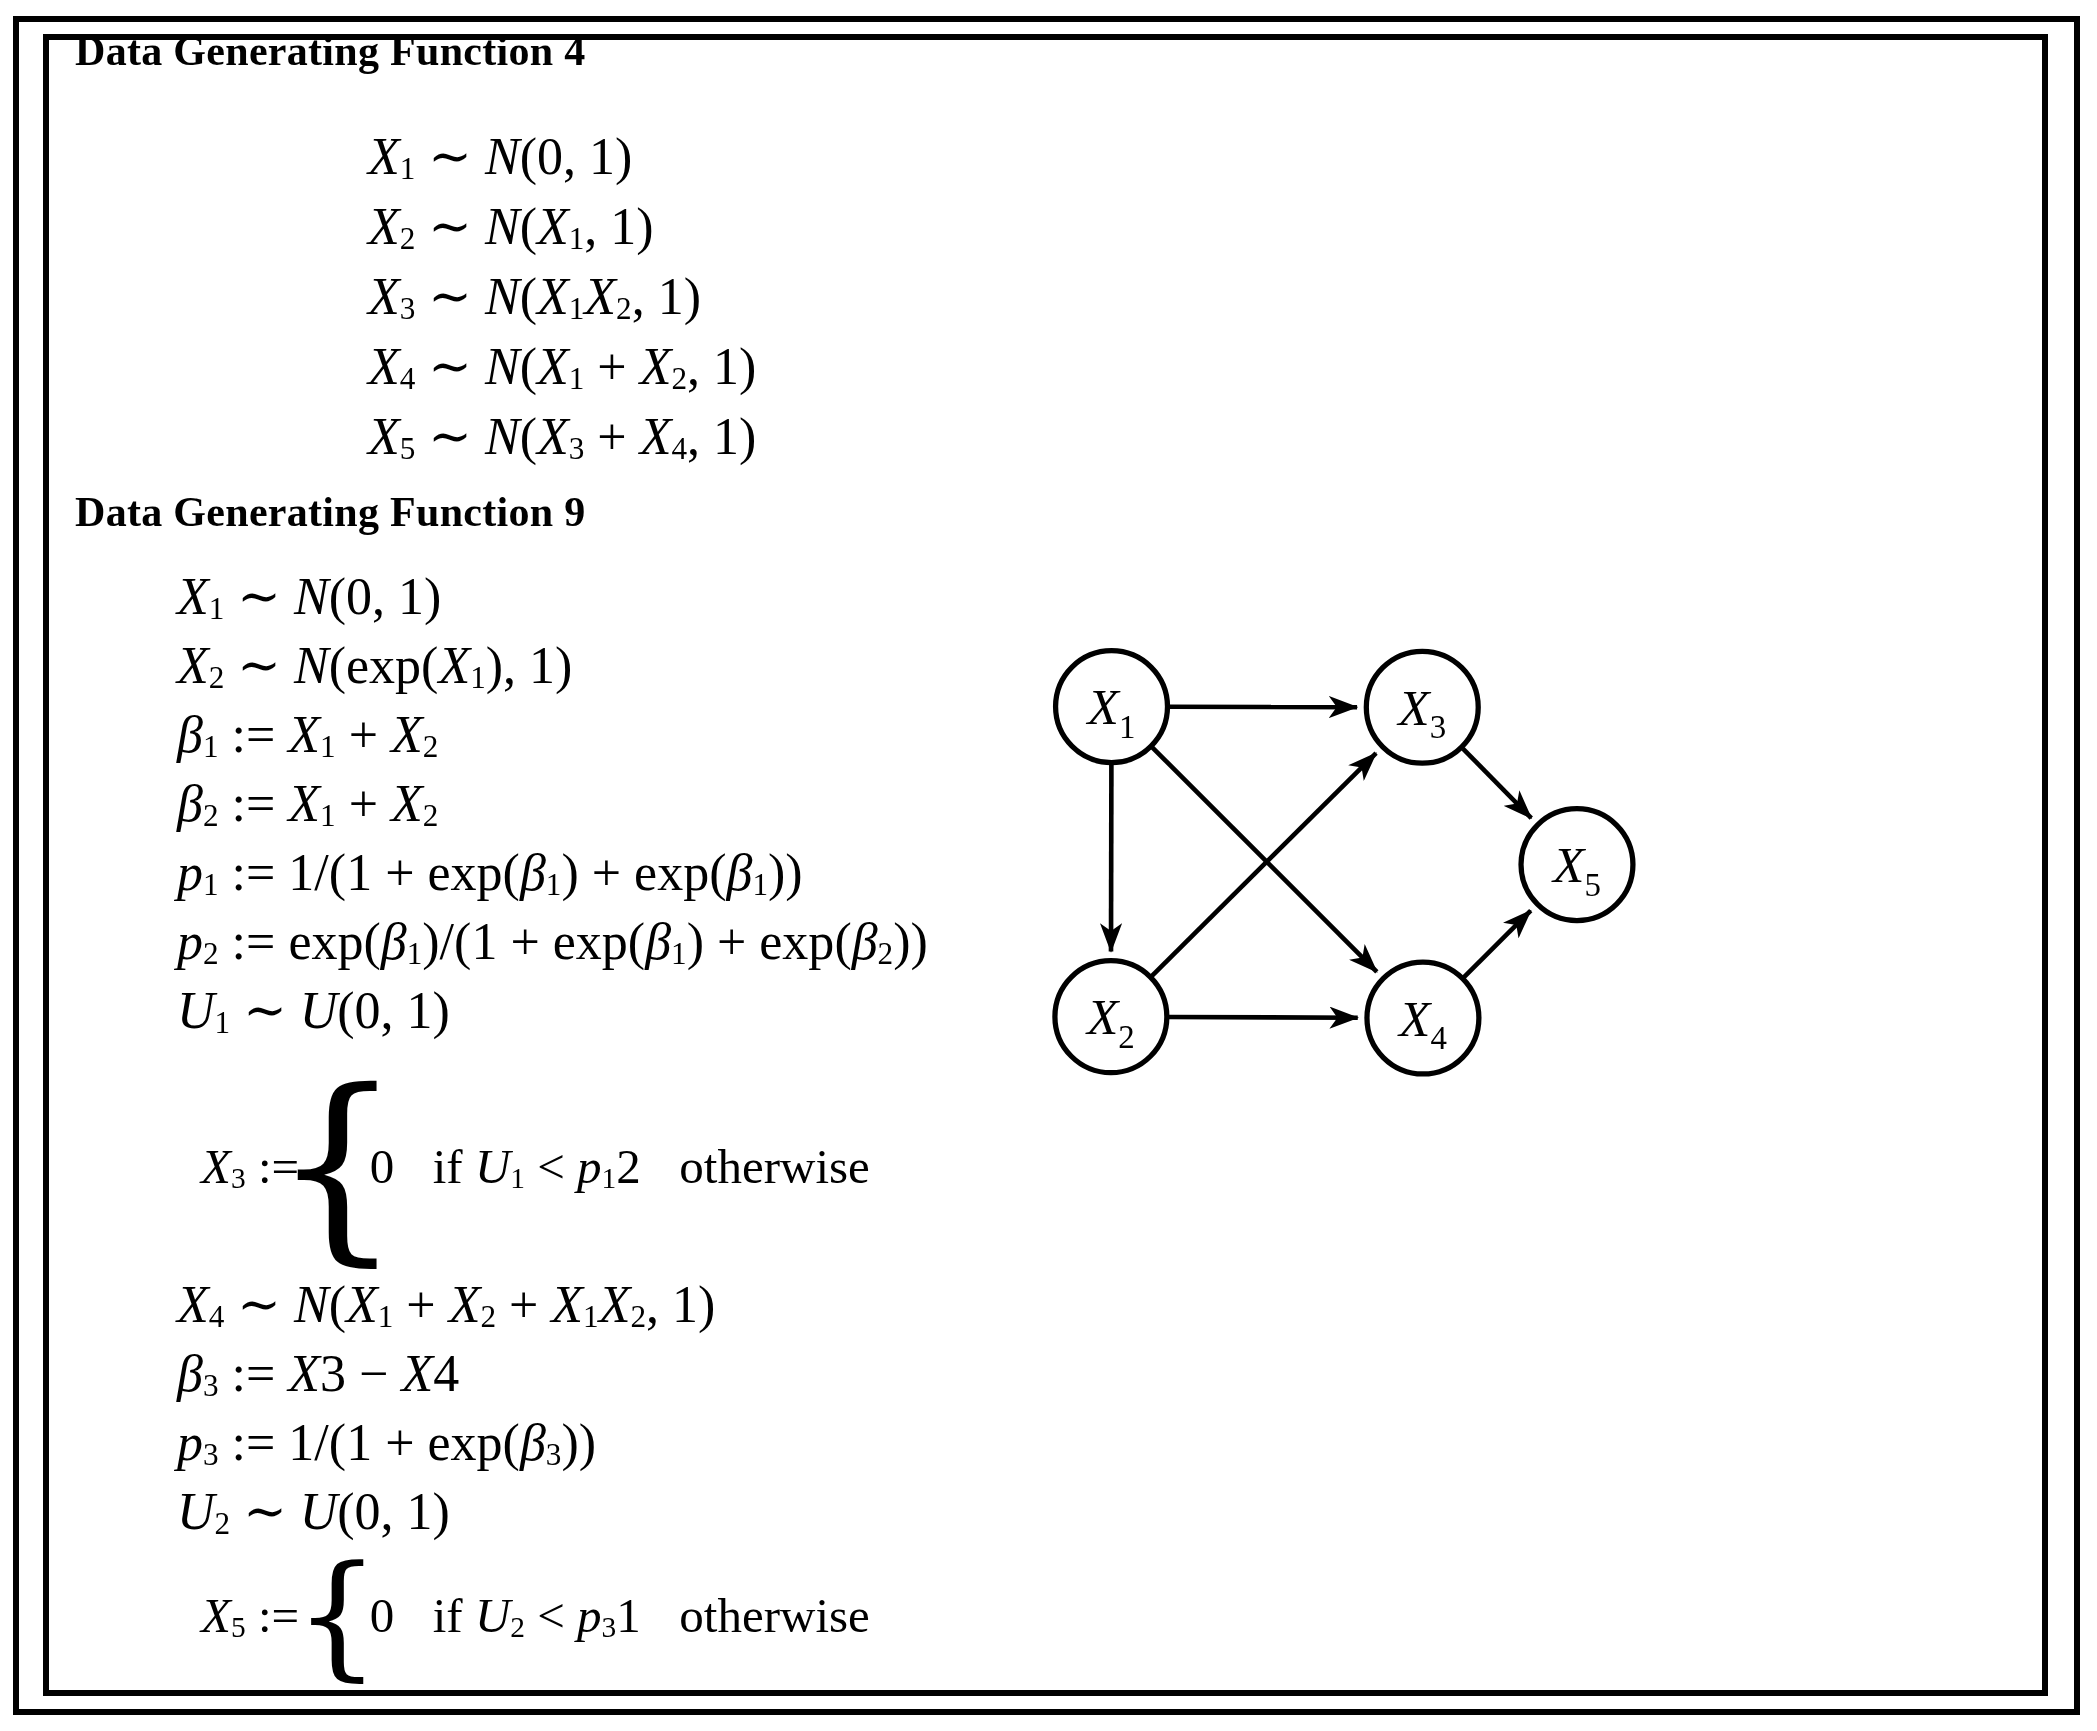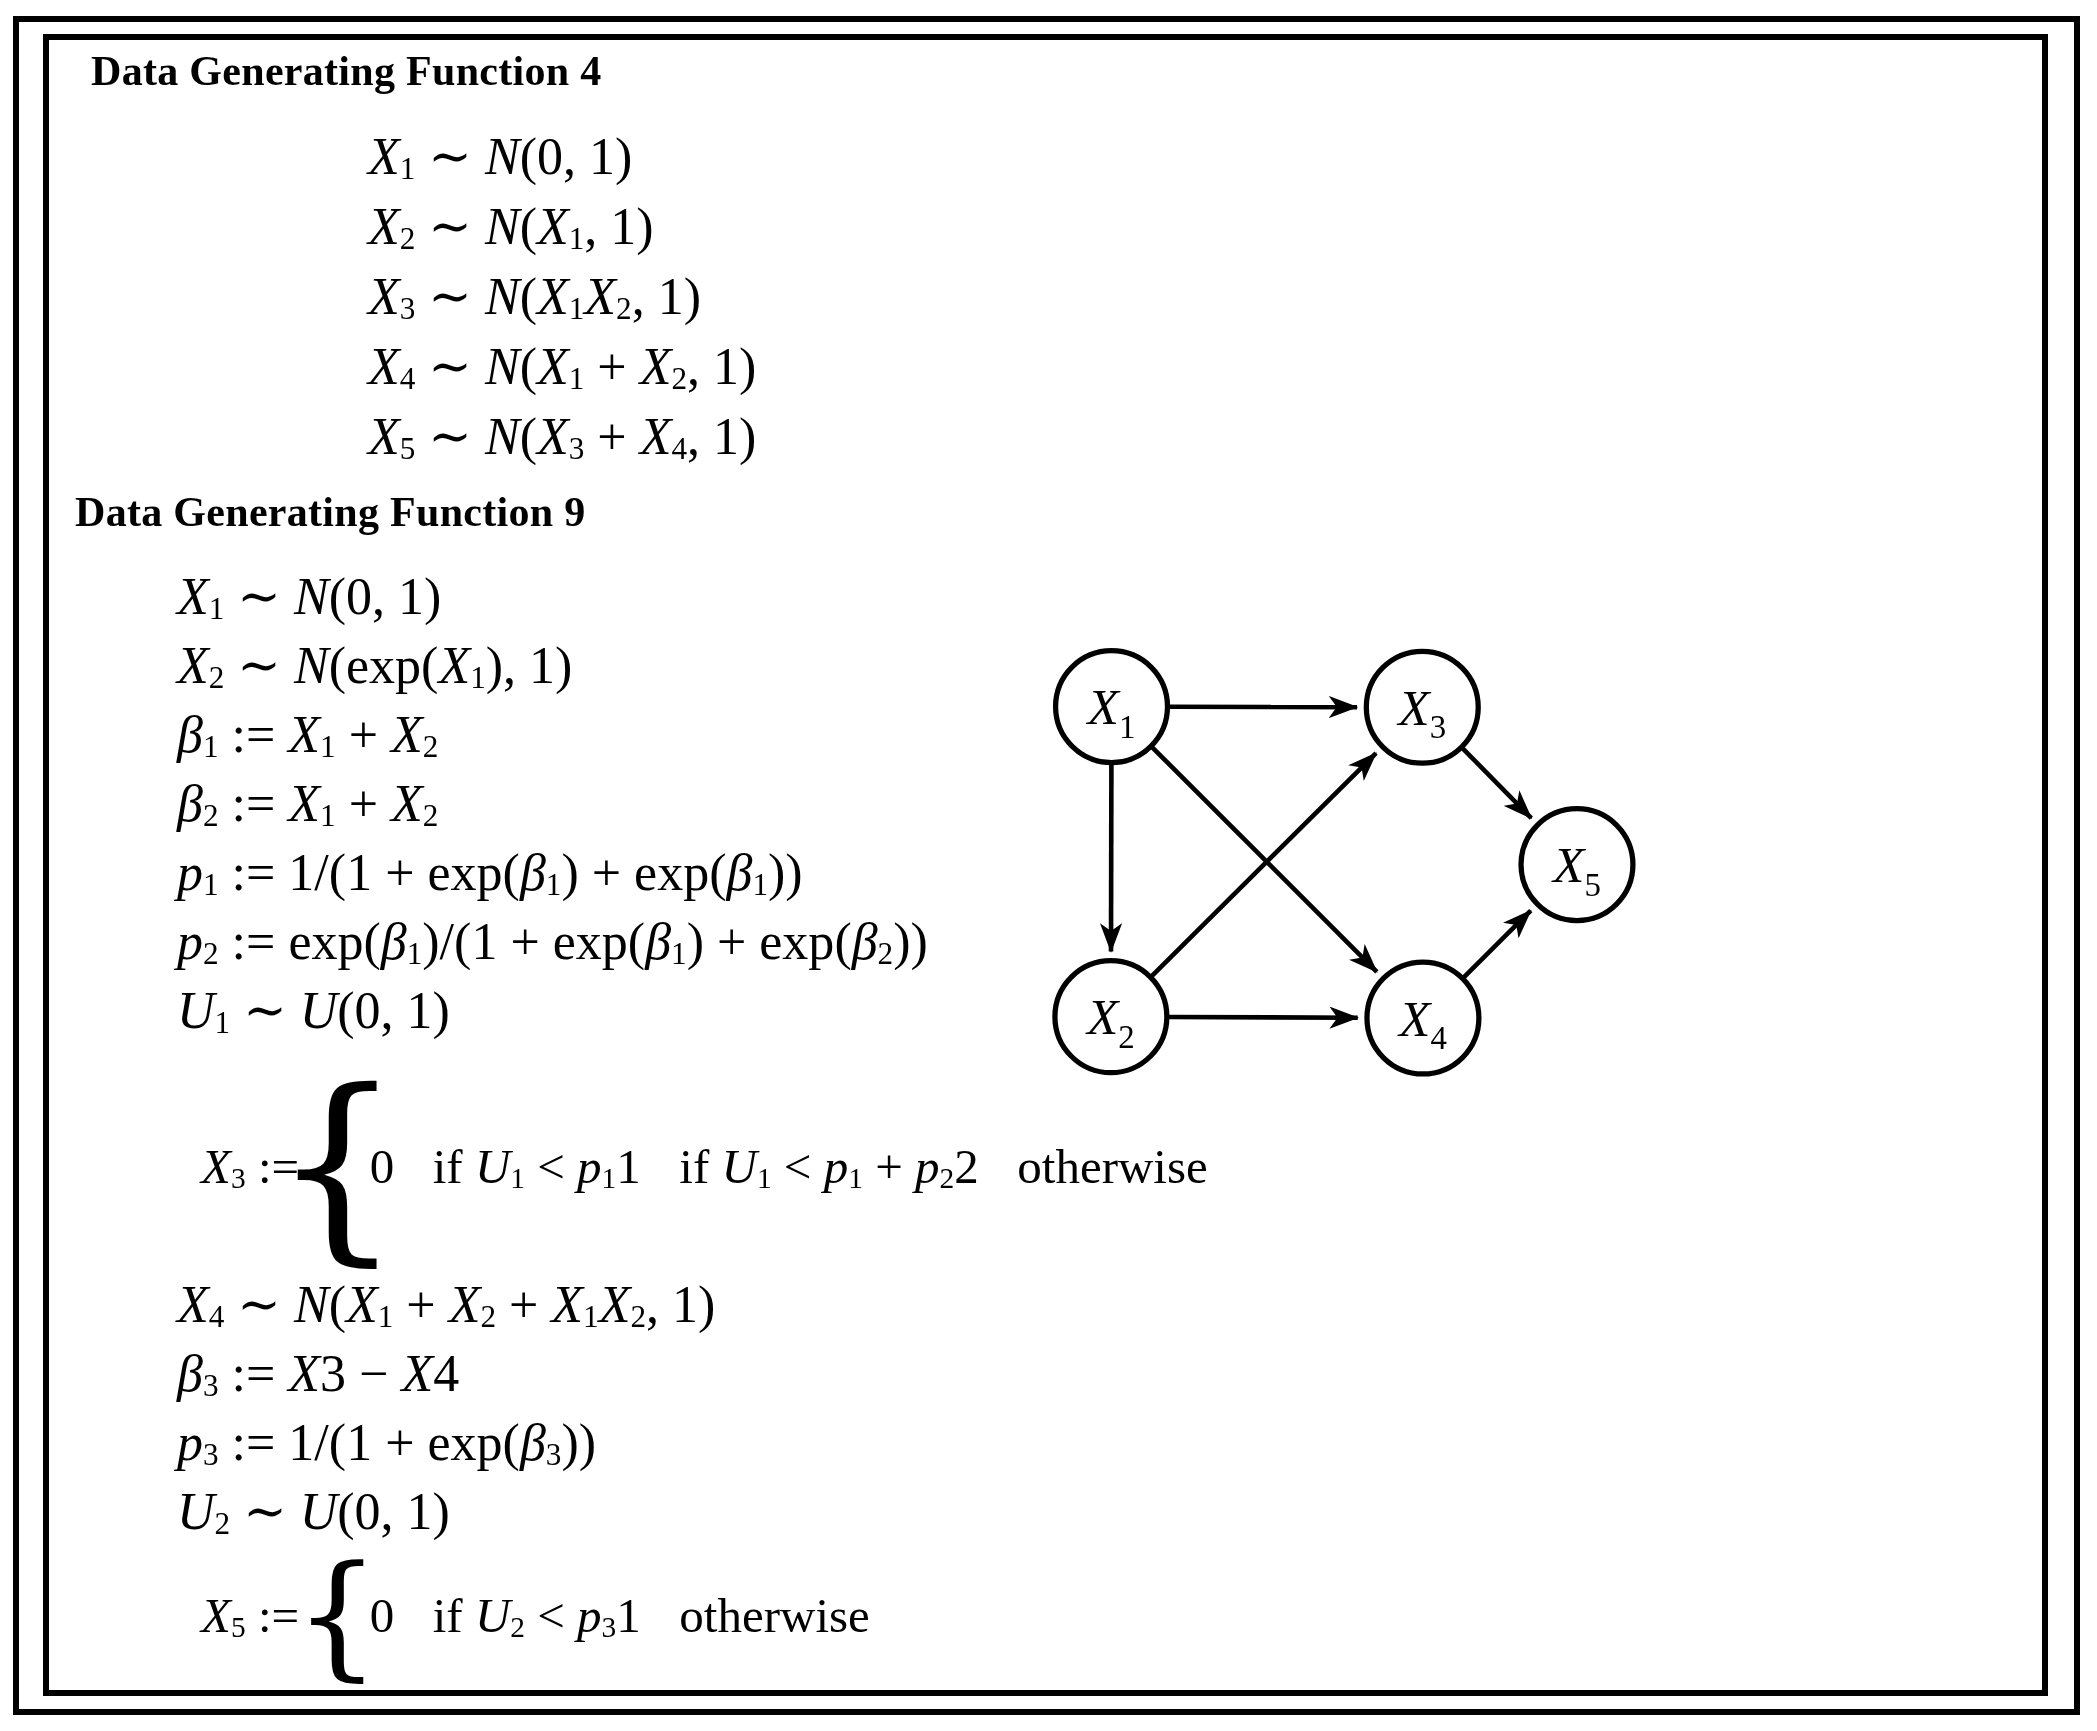--- a/index.html
+++ b/index.html
@@ -18,21 +18,21 @@
 
   .heading {
     position: absolute;
     left: 75px;
     font-size: 42px;
     font-weight: bold;
     line-height: 45px;
     white-space: pre;
     letter-spacing: 0.3px;
   }
-  #heading4 { top: 49px; margin-left: 16px; }
+  #heading4 { top: 29px; }
   #heading5 { top: 490px; }
 
   .eqs { position: absolute; }
   #dgf4 { left: 368px; top: 122px; }
   #dgf5 { left: 177px; top: 562px; }
 
   .eq-line {
     font-size: 52px;
     line-height: 70px;
     height: 70px;
@@ -104,21 +104,20 @@
       <div class="eq-line"><span class="seg it">β</span><span class="seg sb">1</span><span class="seg pl"> := </span><span class="seg it">X</span><span class="seg sb">1</span><span class="seg pl"> + </span><span class="seg it">X</span><span class="seg sb">2</span></div>
       <div class="eq-line"><span class="seg it">β</span><span class="seg sb">2</span><span class="seg pl"> := </span><span class="seg it">X</span><span class="seg sb">1</span><span class="seg pl"> + </span><span class="seg it">X</span><span class="seg sb">2</span></div>
       <div class="eq-line"><span class="seg it">p</span><span class="seg sb">1</span><span class="seg pl"> := 1/(1 + </span><span class="seg rm">exp</span><span class="seg pl">(</span><span class="seg it">β</span><span class="seg sb">1</span><span class="seg pl">) + </span><span class="seg rm">exp</span><span class="seg pl">(</span><span class="seg it">β</span><span class="seg sb">1</span><span class="seg pl">))</span></div>
       <div class="eq-line"><span class="seg it">p</span><span class="seg sb">2</span><span class="seg pl"> := </span><span class="seg rm">exp</span><span class="seg pl">(</span><span class="seg it">β</span><span class="seg sb">1</span><span class="seg pl">)/(1 + </span><span class="seg rm">exp</span><span class="seg pl">(</span><span class="seg it">β</span><span class="seg sb">1</span><span class="seg pl">) + </span><span class="seg rm">exp</span><span class="seg pl">(</span><span class="seg it">β</span><span class="seg sb">2</span><span class="seg pl">))</span></div>
       <div class="eq-line"><span class="seg it">U</span><span class="seg sb">1</span><span class="seg pl"> ∼ </span><span class="seg cal">U</span><span class="seg pl">(0, 1)</span></div>
       <div class="cases-line c3">
         <span class="pre"><span class="seg it">X</span><span class="seg sb">3</span><span class="seg pl"> := </span></span>
         <span class="brace">{</span>
         <span class="rows">
           <span class="crow"><span class="cval"><span class="seg pl">0</span></span><span class="seg rm">if </span><span class="seg it">U</span><span class="seg sb">1</span><span class="seg pl"> &lt; </span><span class="seg it">p</span><span class="seg sb">1</span></span>
-          <span class="crow"><span class="cval"><span class="seg pl">1</span></span><span class="seg rm">if </span><span class="seg it">U</span><span class="seg sb">1</span><span class="seg pl"> &lt; </span><span class="seg it">p</span><span class="seg sb">1</span><span class="seg pl"> + </span><span class="seg it">p</span><span class="seg sb">2</span></span>
           <span class="crow"><span class="cval"><span class="seg pl">2</span></span><span class="seg rm">otherwise</span></span>
         </span>
       </div>
       <div class="eq-line"><span class="seg it">X</span><span class="seg sb">4</span><span class="seg pl"> ∼ </span><span class="seg cal">N</span><span class="seg pl">(</span><span class="seg it">X</span><span class="seg sb">1</span><span class="seg pl"> + </span><span class="seg it">X</span><span class="seg sb">2</span><span class="seg pl"> + </span><span class="seg it">X</span><span class="seg sb">1</span><span class="seg it">X</span><span class="seg sb">2</span><span class="seg pl">, 1)</span></div>
       <div class="eq-line"><span class="seg it">β</span><span class="seg sb">3</span><span class="seg pl"> := </span><span class="seg it">X</span><span class="seg pl">3 − </span><span class="seg it">X</span><span class="seg pl">4</span></div>
       <div class="eq-line"><span class="seg it">p</span><span class="seg sb">3</span><span class="seg pl"> := 1/(1 + </span><span class="seg rm">exp</span><span class="seg pl">(</span><span class="seg it">β</span><span class="seg sb">3</span><span class="seg pl">))</span></div>
       <div class="eq-line"><span class="seg it">U</span><span class="seg sb">2</span><span class="seg pl"> ∼ </span><span class="seg cal">U</span><span class="seg pl">(0, 1)</span></div>
       <div class="cases-line c2">
         <span class="pre"><span class="seg it">X</span><span class="seg sb">5</span><span class="seg pl"> := </span></span>
         <span class="brace">{</span>

